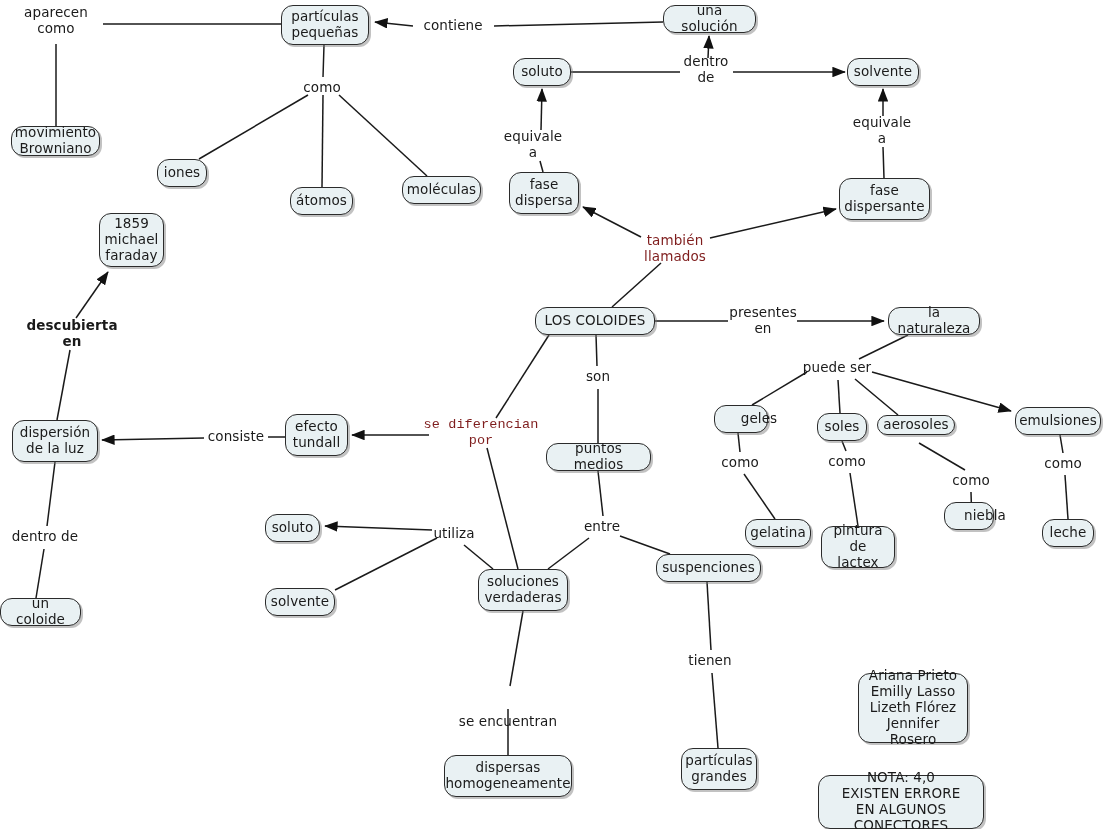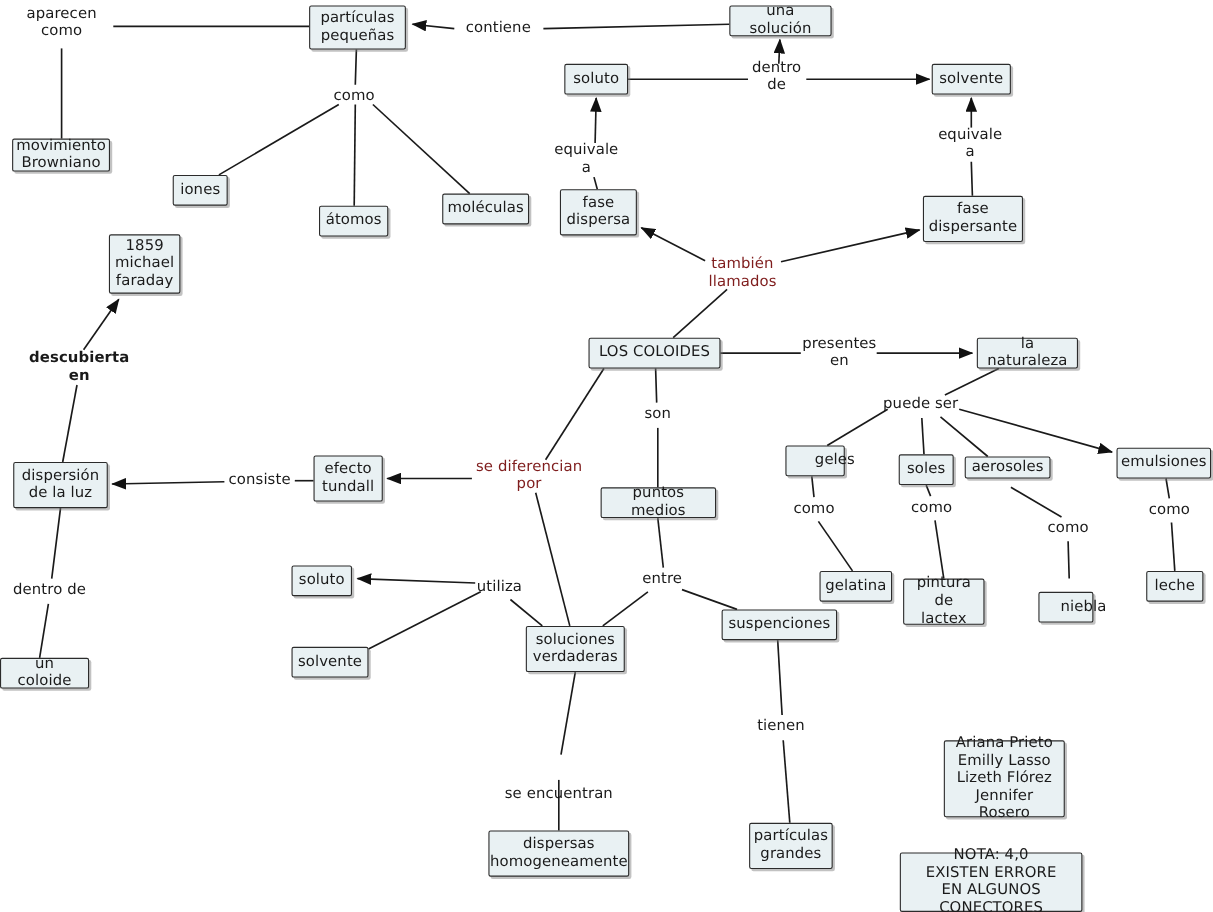--- a/index.html
+++ b/index.html
@@ -22,21 +22,21 @@
     left: 0;
     top: 0;
     width: 1103px;
     height: 829px;
   }
   .node {
     position: absolute;
     box-sizing: border-box;
     background: #e9f1f3;
     border: 1.4px solid #2b2b2b;
-    border-radius: 2px;
+    border-radius: 12px;
     box-shadow: 2px 2px 0 rgba(120,120,120,0.45);
     display: flex;
     align-items: center;
     justify-content: center;
     text-align: center;
     color: #1a1a1a;
     font-size: 13.5px;
     line-height: 1.18;
     padding: 3px 8px;
     white-space: pre-line;
@@ -150,21 +150,21 @@
 tundall</div>
       <div class="node" style="left: 714px; top: 405px; width: 52px; height: 28px; padding-left: 44px;">geles</div>
       <div class="node" style="left: 817px; top: 413px; width: 50px; height: 28px;">soles</div>
       <div class="node" style="left: 877px; top: 415px; width: 78px; height: 20px;">aerosoles</div>
       <div class="node" style="left: 1015px; top: 407px; width: 86px; height: 28px;">emulsiones</div>
       <div class="node" style="left: 546px; top: 443px; width: 105px; height: 28px;">puntos medios</div>
       <div class="node" style="left: 265px; top: 514px; width: 55px; height: 28px;">soluto</div>
       <div class="node" style="left: 745px; top: 519px; width: 66px; height: 28px;">gelatina</div>
       <div class="node" style="left: 821px; top: 526px; width: 74px; height: 42px;">pintura
 de lactex</div>
-      <div class="node" style="left: 944px; top: 538px; width: 38px; height: 28px; padding-left: 40px;">niebla</div>
+      <div class="node" style="left: 944px; top: 502px; width: 38px; height: 28px; padding-left: 40px;">niebla</div>
       <div class="node" style="left: 1042px; top: 519px; width: 52px; height: 28px;">leche</div>
       <div class="node" style="left: 265px; top: 588px; width: 70px; height: 28px;">solvente</div>
       <div class="node" style="left: 478px; top: 569px; width: 90px; height: 42px;">soluciones
 verdaderas</div>
       <div class="node" style="left: 656px; top: 554px; width: 105px; height: 28px;">suspenciones</div>
       <div class="node" style="left: 0px; top: 598px; width: 81px; height: 28px;">un coloide</div>
       <div class="node" style="left: 444px; top: 755px; width: 128px; height: 42px;">dispersas
 homogeneamente</div>
       <div class="node" style="left: 681px; top: 748px; width: 76px; height: 42px;">partículas
 grandes</div>
@@ -189,21 +189,21 @@
 a</div>
       <div class="link-label red" style="left: 675px; top: 249px;">también
 llamados</div>
       <div class="link-label" style="left: 72px; top: 334px; font-weight: bold;">descubierta
 en</div>
       <div class="link-label" style="left: 763px; top: 321px;">presentes
 en</div>
       <div class="link-label" style="left: 598px; top: 377px;">son</div>
       <div class="link-label" style="left: 837px; top: 368px;">puede ser</div>
       <div class="link-label" style="left: 236px; top: 437px;">consiste</div>
-      <div class="link-label red" style="left: 481px; top: 433px;">se diferencian
+      <div class="link-label red" style="left: 481px; top: 433px; font-family: Liberation Mono, monospace;">se diferencian
 por</div>
       <div class="link-label" style="left: 740px; top: 463px;">como</div>
       <div class="link-label" style="left: 847px; top: 462px;">como</div>
       <div class="link-label" style="left: 971px; top: 481px;">como</div>
       <div class="link-label" style="left: 1063px; top: 464px;">como</div>
       <div class="link-label" style="left: 602px; top: 527px;">entre</div>
       <div class="link-label" style="left: 454px; top: 534px;">utiliza</div>
       <div class="link-label" style="left: 45px; top: 537px;">dentro de</div>
       <div class="link-label" style="left: 710px; top: 661px;">tienen</div>
       <div class="link-label" style="left: 508px; top: 697px; margin-top: 25px;">se encuentran</div>

